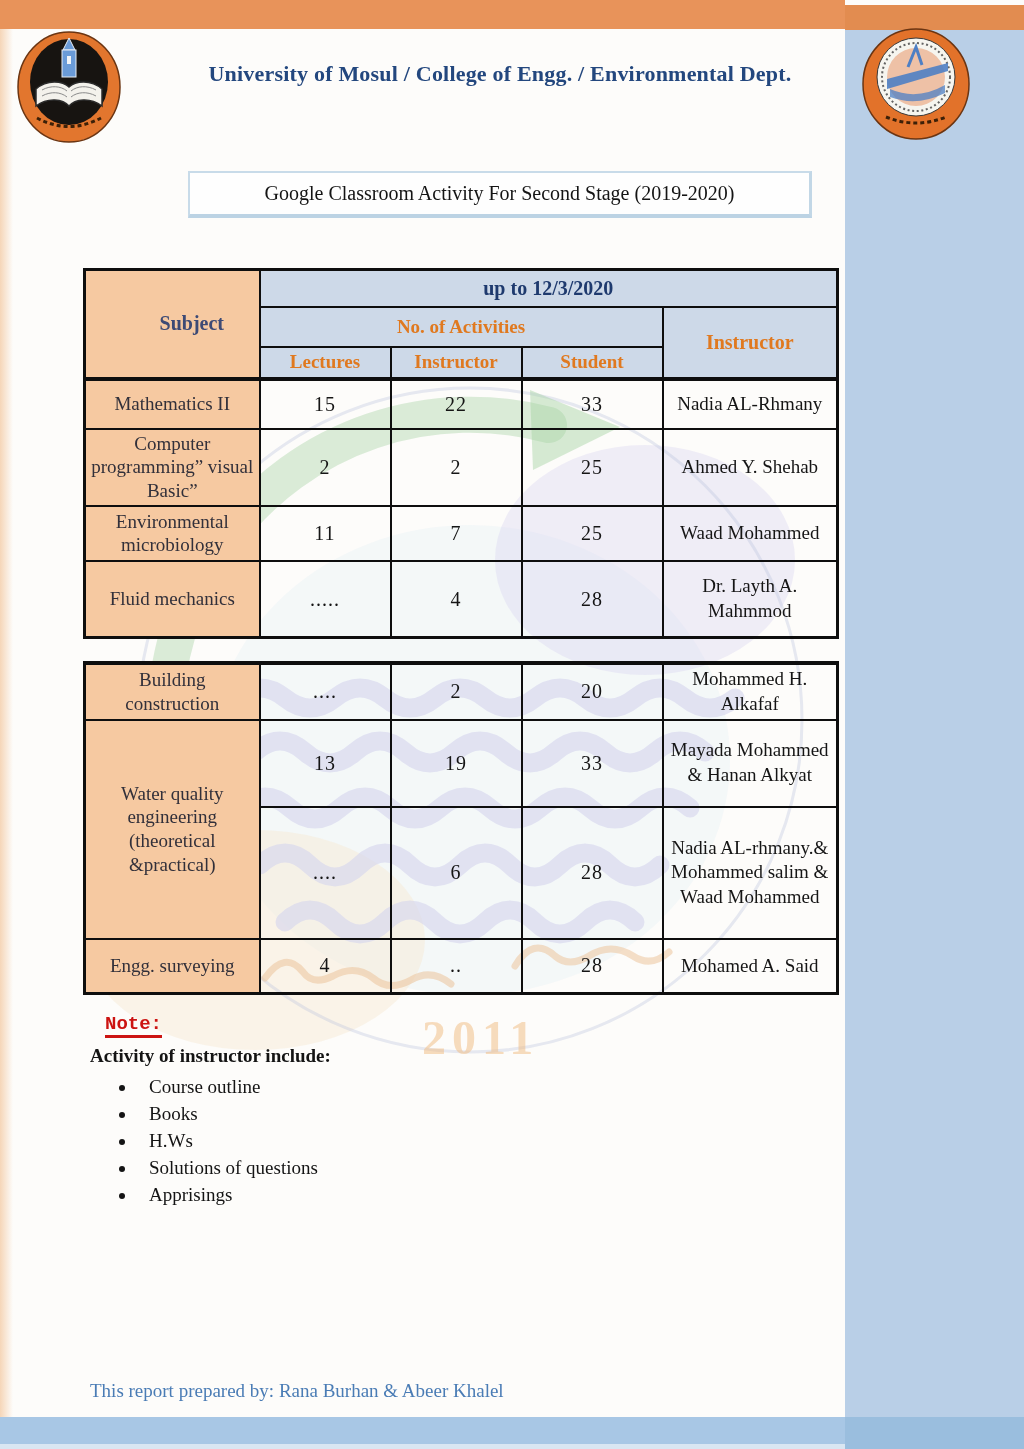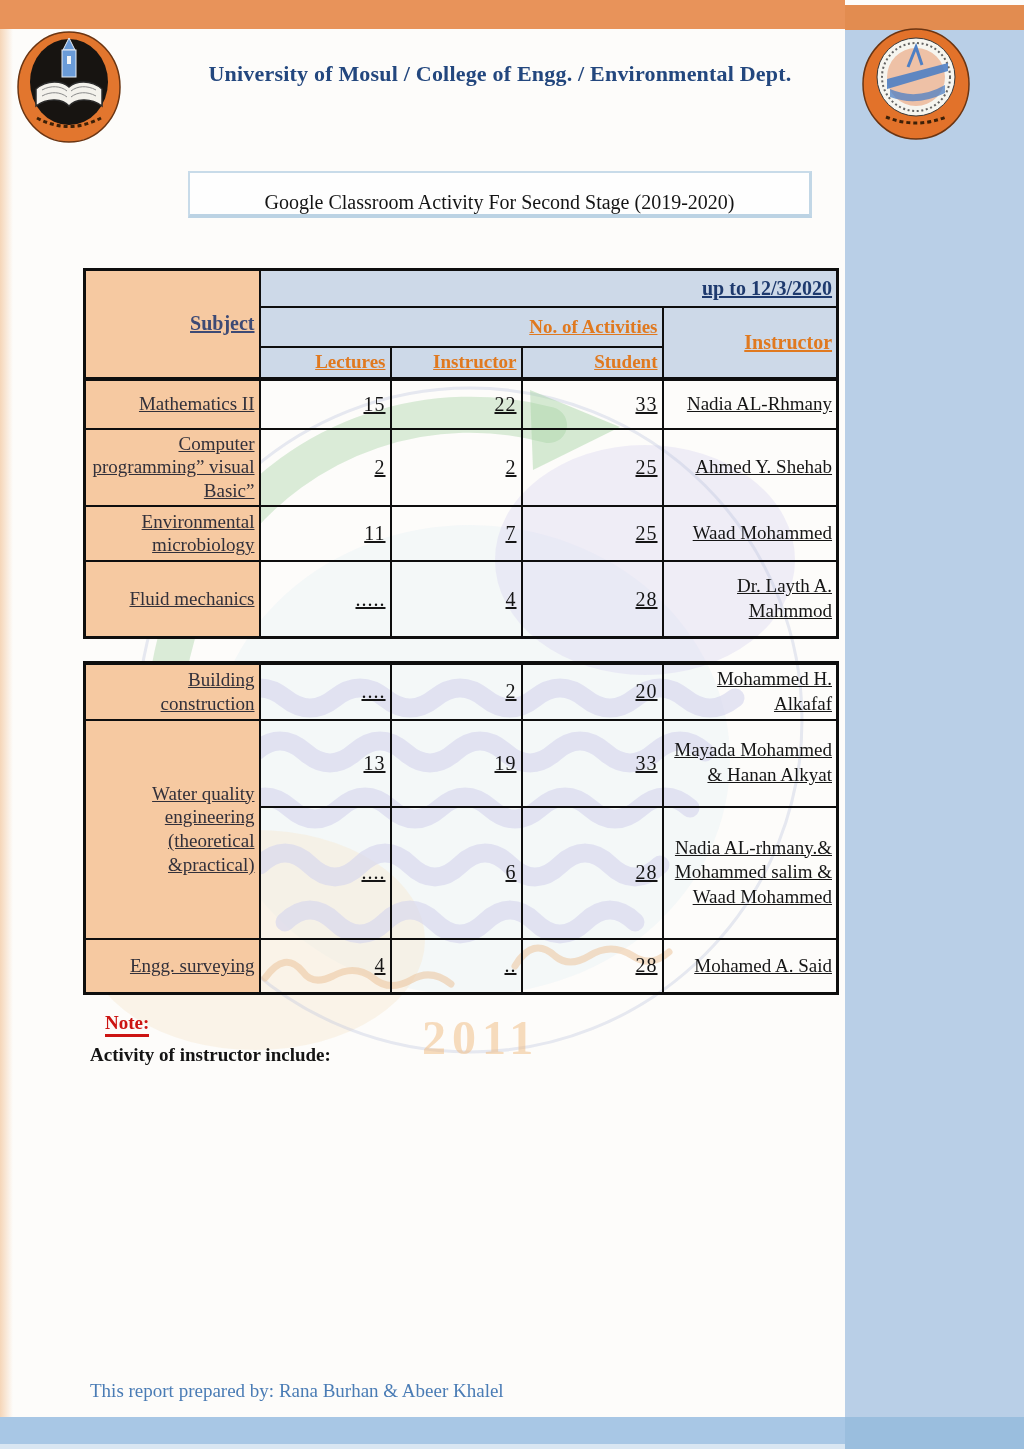--- a/index.html
+++ b/index.html
@@ -18,50 +18,50 @@
   .bottom-strip     { position:absolute; left:0; top:1444px; width:845px; height:5px; background:#d9e6f2; }
 
   
   .logo-left  { position:absolute; left:16px;  top:30px; }
   .logo-right { position:absolute; left:860px; top:27px; }
   .doc-title  { position:absolute; left:0; top:61px; width:1000px; text-align:center;
                 font-size:22px; font-weight:bold; color:#23477e; letter-spacing:.2px; }
   .subtitle-box {
     position:absolute; left:188px; top:171px; width:624px; height:47px; box-sizing:border-box;
     background:#fefefe; border:2px solid #c8dbe9; border-bottom:4px solid #bcd3e4; border-right:3px solid #c2d7e6;
-    display:flex; align-items:flex-end; justify-content:center;
+    display:flex; align-items:center; justify-content:center;
     font-size:20px; color:#141414;
   }
 
   
   .watermark { position:absolute; left:85px; top:330px; pointer-events:none; }
   .year-mark { position:absolute; left:422px; top:1010px; font-size:48px; font-weight:bold;
                color:#f1bb80; opacity:.5; letter-spacing:6px; }
 
   
   .tables { position:absolute; left:83px; top:268px; width:753px; }
   table { border-collapse:collapse; table-layout:fixed; width:753px; background:transparent; }
   .t1 { border:3px solid #0e0e0e; }
   .t2 { border:3px solid #0e0e0e; border-top:4px solid #0e0e0e; margin-top:22px; }
-  th,td { border:2px solid #0e0e0e; padding:2px 4px; text-align:right; vertical-align:middle;
-          overflow:hidden;text-decoration:underline; }
+  th,td { border:2px solid #0e0e0e; padding:2px 4px; text-align:center; vertical-align:middle;
+          overflow:hidden; }
   .hdr       { background:#cdd9e8; }
   .hdr-navy  { color:#1e3a6e; font-weight:bold; font-size:20px; }
   .hdr-orange{ color:#e0791f; font-weight:bold; font-size:19px; }
   .hdr-big   { font-size:20px; }
   .subject-hd{ background:#f6c9a1; color:#3d4a75; font-weight:bold; font-size:20px;padding-left:43px; }
   td.subject { background:#f6c9a1; color:#32303a; font-size:19px; line-height:1.25; }
   td.num     { font-size:20px; color:#151515; letter-spacing:1px; }
   td.name    { font-size:19px; color:#151515; line-height:1.3; }
   .t1 tr.body-first td { border-top:4px solid #0e0e0e; }
 
   
   .note { position:absolute; left:90px; top:1012px; font-size:19px; color:#141414; width:420px; }
   .note-title { display:inline-block; margin-left:15px; font-weight:bold; color:#cc1412;
-                border-bottom:3px solid #cc1412; padding-bottom:0px; font-size:19px; }
+                border-bottom:3px solid #cc1412; padding-bottom:0px; font-size:19px;font-family:Liberation Mono, monospace; }
   .note-sub { font-weight:bold; margin-top:7px; font-size:19px; }
   .note ul { margin:9px 0 0 0; padding-left:47px; list-style:disc; }
   .note li { margin:2px 0 5px 0; padding-left:12px; font-size:19px; }
 
   
   .footer { position:absolute; left:90px; top:1380px; font-size:19px; color:#4a7cb5; }
 </style>
 </head>
 <body>
 
@@ -217,15 +217,22 @@
       <td class="num">28</td>
       <td class="name">Mohamed A. Said</td>
     </tr>
   </tbody>
     </table>
 </div>
 
 <div class="note">
   <span class="note-title">Note:</span>
   <div class="note-sub">Activity of instructor include:</div>
+  <ul>
+    <li>Course outline</li>
+    <li>Books</li>
+    <li>H.Ws</li>
+    <li>Solutions of questions</li>
+    <li>Apprisings</li>
+  </ul>
 </div>
 
 <div class="footer">This report prepared by: Rana Burhan &amp; Abeer Khalel</div>
 
 </body></html>

